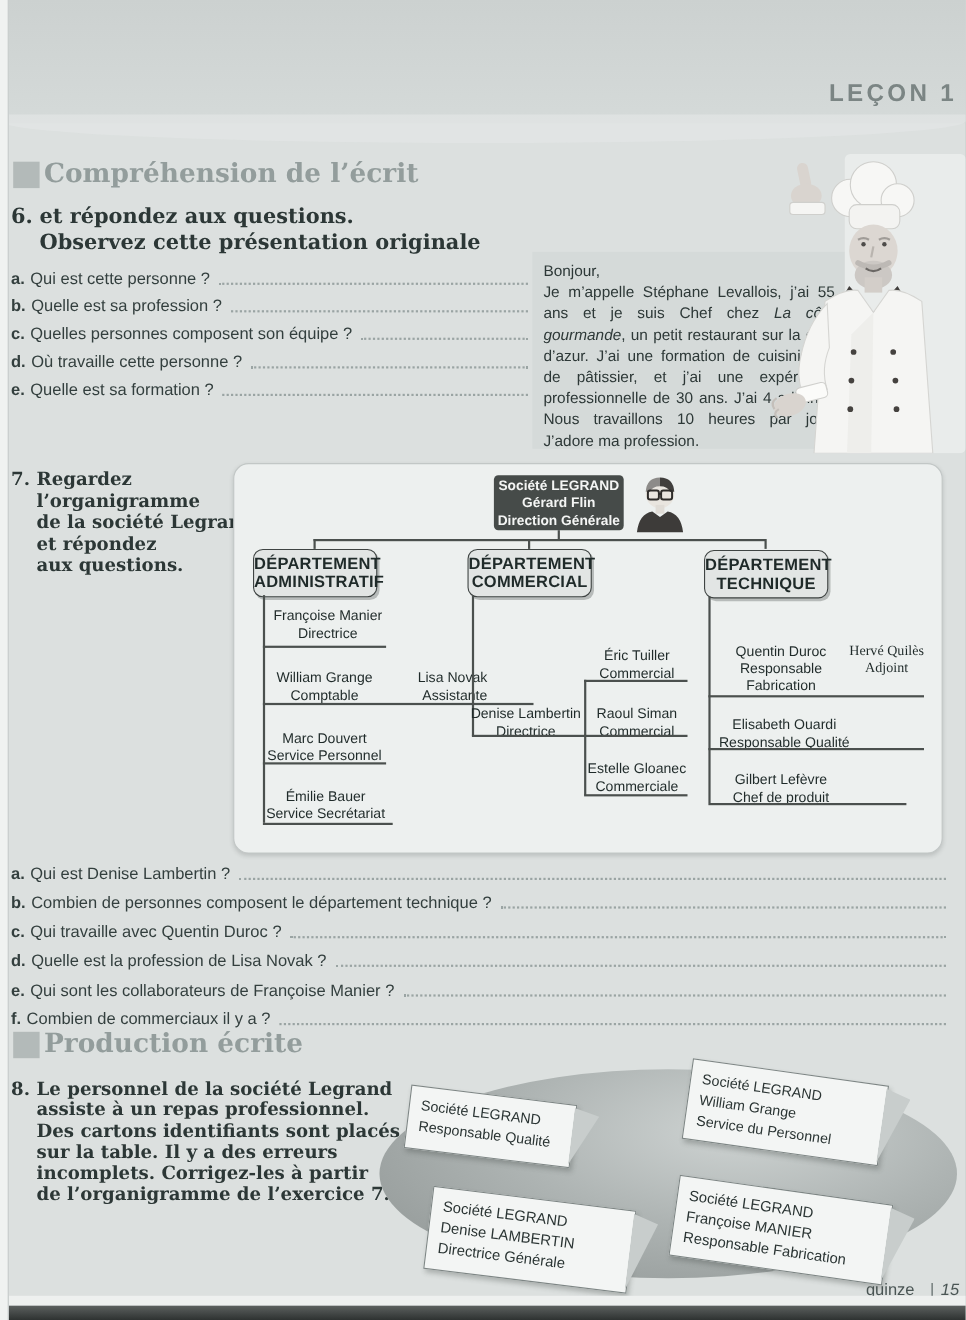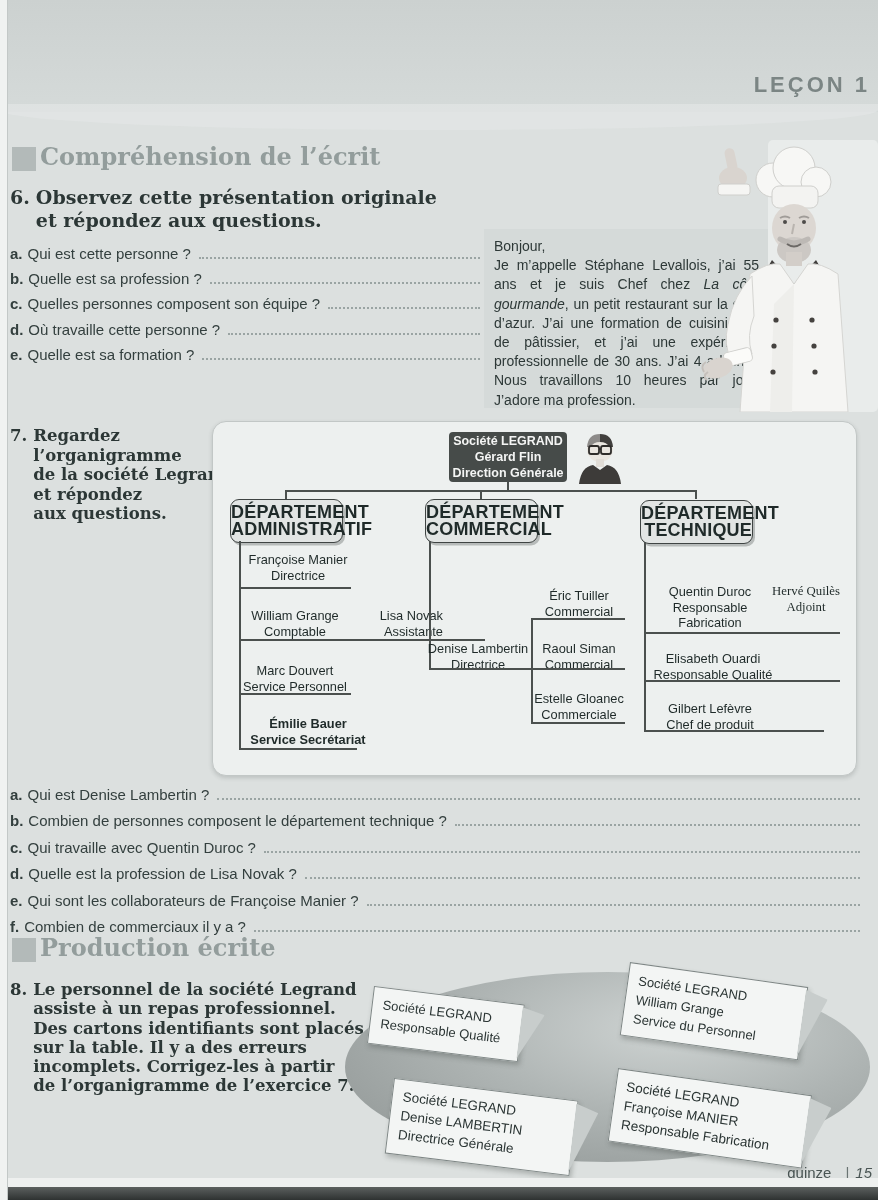--- a/index.html
+++ b/index.html
@@ -23,22 +23,22 @@
     font-size:14px;line-height:19.2px;color:#2d3837;text-align:justify;z-index:3;}
   .chef-wrap{position:absolute;left:688px;top:140px;width:190px;height:272px;z-index:4;}
   .ex7-block{position:absolute;left:10px;top:426px;display:flex;font-family:"DejaVu Serif",serif;font-weight:bold;font-size:16.5px;line-height:19.5px;color:#2c3736;}
   .org-card{position:absolute;left:212px;top:421px;width:643px;height:353px;background:#edf0ef;border:1px solid #c2c7c6;border-radius:14px;
     box-shadow:0 2px 4px rgba(50,55,54,.18);z-index:2;}
   .vline{position:absolute;width:1.5px;background:#4b504e;}
   .hline{position:absolute;height:1.5px;background:#4b504e;}
   .top-box{position:absolute;left:236px;top:10px;width:118px;height:50px;background:#464b49;border-radius:4px;color:#f4f5f4;
     font-size:12.5px;font-weight:bold;line-height:16px;text-align:center;display:flex;flex-direction:column;justify-content:center;}
   .dept-box{position:absolute;width:111px;height:42px;background:#e2e5e4;border:1.5px solid #3f4443;border-radius:9px;
-    box-shadow:2px 2.5px 0 rgba(60,65,64,.3);display:flex;flex-direction:column;justify-content:center;text-align:right;
-    font-size:18px;font-weight:bold;line-height:17px;color:#1f2a29;letter-spacing:.2px;}
+    box-shadow:2px 2.5px 0 rgba(60,65,64,.3);display:flex;flex-direction:column;justify-content:center;text-align:center;
+    font-size:15px;font-weight:bold;line-height:17px;color:#1f2a29;letter-spacing:.2px;}
   .person{position:absolute;text-align:center;font-size:12.8px;line-height:15.5px;color:#1f2a29;}
   .avatar{position:absolute;left:360px;top:6px;width:54px;height:56px;}
   .ex8-block{position:absolute;left:10px;top:980px;display:flex;font-family:"DejaVu Serif",serif;font-weight:bold;font-size:16.5px;line-height:19.3px;color:#2c3736;}
   .table-ellipse{position:absolute;left:345px;top:972px;width:525px;height:190px;border-radius:50%;
     background:radial-gradient(ellipse at 62% 30%,#ced3d2 0%,#aeb4b3 45%,#8d9392 100%);z-index:1;}
   .tent{position:absolute;background:#f3f5f4;border:1px solid #7e8685;box-shadow:2px 3px 5px rgba(60,65,64,.3);
     padding:7px 10px;box-sizing:border-box;font-size:13px;line-height:19px;color:#2b3534;z-index:5;transform-origin:left top;}
   .flap{position:absolute;right:-22px;top:2px;bottom:2px;width:23px;background:#c8cdcc;clip-path:polygon(0 0,100% 10%,0 100%);}
   .footer{position:absolute;top:1164px;right:6px;font-size:15px;color:#4a5554;}
   .footer .num{font-style:italic;margin-left:6px;}
@@ -52,22 +52,22 @@
   <div class="top-band"></div>
   <div class="page-curve"></div>
   <div class="lesson-label">LEÇON 1</div>
 
   <div class="sq" style="left:12px;top:147px;"></div>
   <div class="section-title" style="left:40px;top:142px;">Compréhension de l’écrit</div>
 
   <div class="ex-head" style="left:10px;top:186px;font-size:19px;line-height:23px;">
     <span class="ex-num" style="margin-right:6px;">6.</span>
     <span>
+      <div>et répondez aux questions.</div>
       <div>Observez cette présentation originale</div>
-      <div>et répondez aux questions.</div>
     </span>
   </div>
 
   <div class="q-row" style="left:10px;top:238px;width:472px;">
     <span class="q-letter">a.</span>
     <span class="q-text">Qui est cette personne ?</span>
     <span class="q-dots"></span>
   </div>
   <div class="q-row" style="left:10px;top:263px;width:472px;">
     <span class="q-letter">b.</span>
@@ -201,21 +201,21 @@
     <div class="person" style="left:140px;top:186px;width:90px;text-align:right;">
       <div>Lisa Novak</div>
       <div>Assistante</div>
     </div>
     <div class="hline" style="left:26px;top:217px;width:246px;"></div>
     <div class="person" style="left:28px;top:241px;width:108px;">
       <div>Marc Douvert</div>
       <div>Service Personnel</div>
     </div>
     <div class="hline" style="left:26px;top:271px;width:112px;"></div>
-    <div class="person" style="left:34px;top:294px;width:122px;font-weight:bold;">
+    <div class="person" style="left:22px;top:294px;width:122px;">
       <div>Émilie Bauer</div>
       <div>Service Secrétariat</div>
     </div>
     <div class="hline" style="left:26px;top:326px;width:118px;"></div>
 
     <div class="vline" style="left:216px;top:119px;height:128px;"></div>
     <div class="person" style="left:212px;top:219px;width:106px;">
       <div>Denise Lambertin</div>
       <div>Directrice</div>
     </div>

